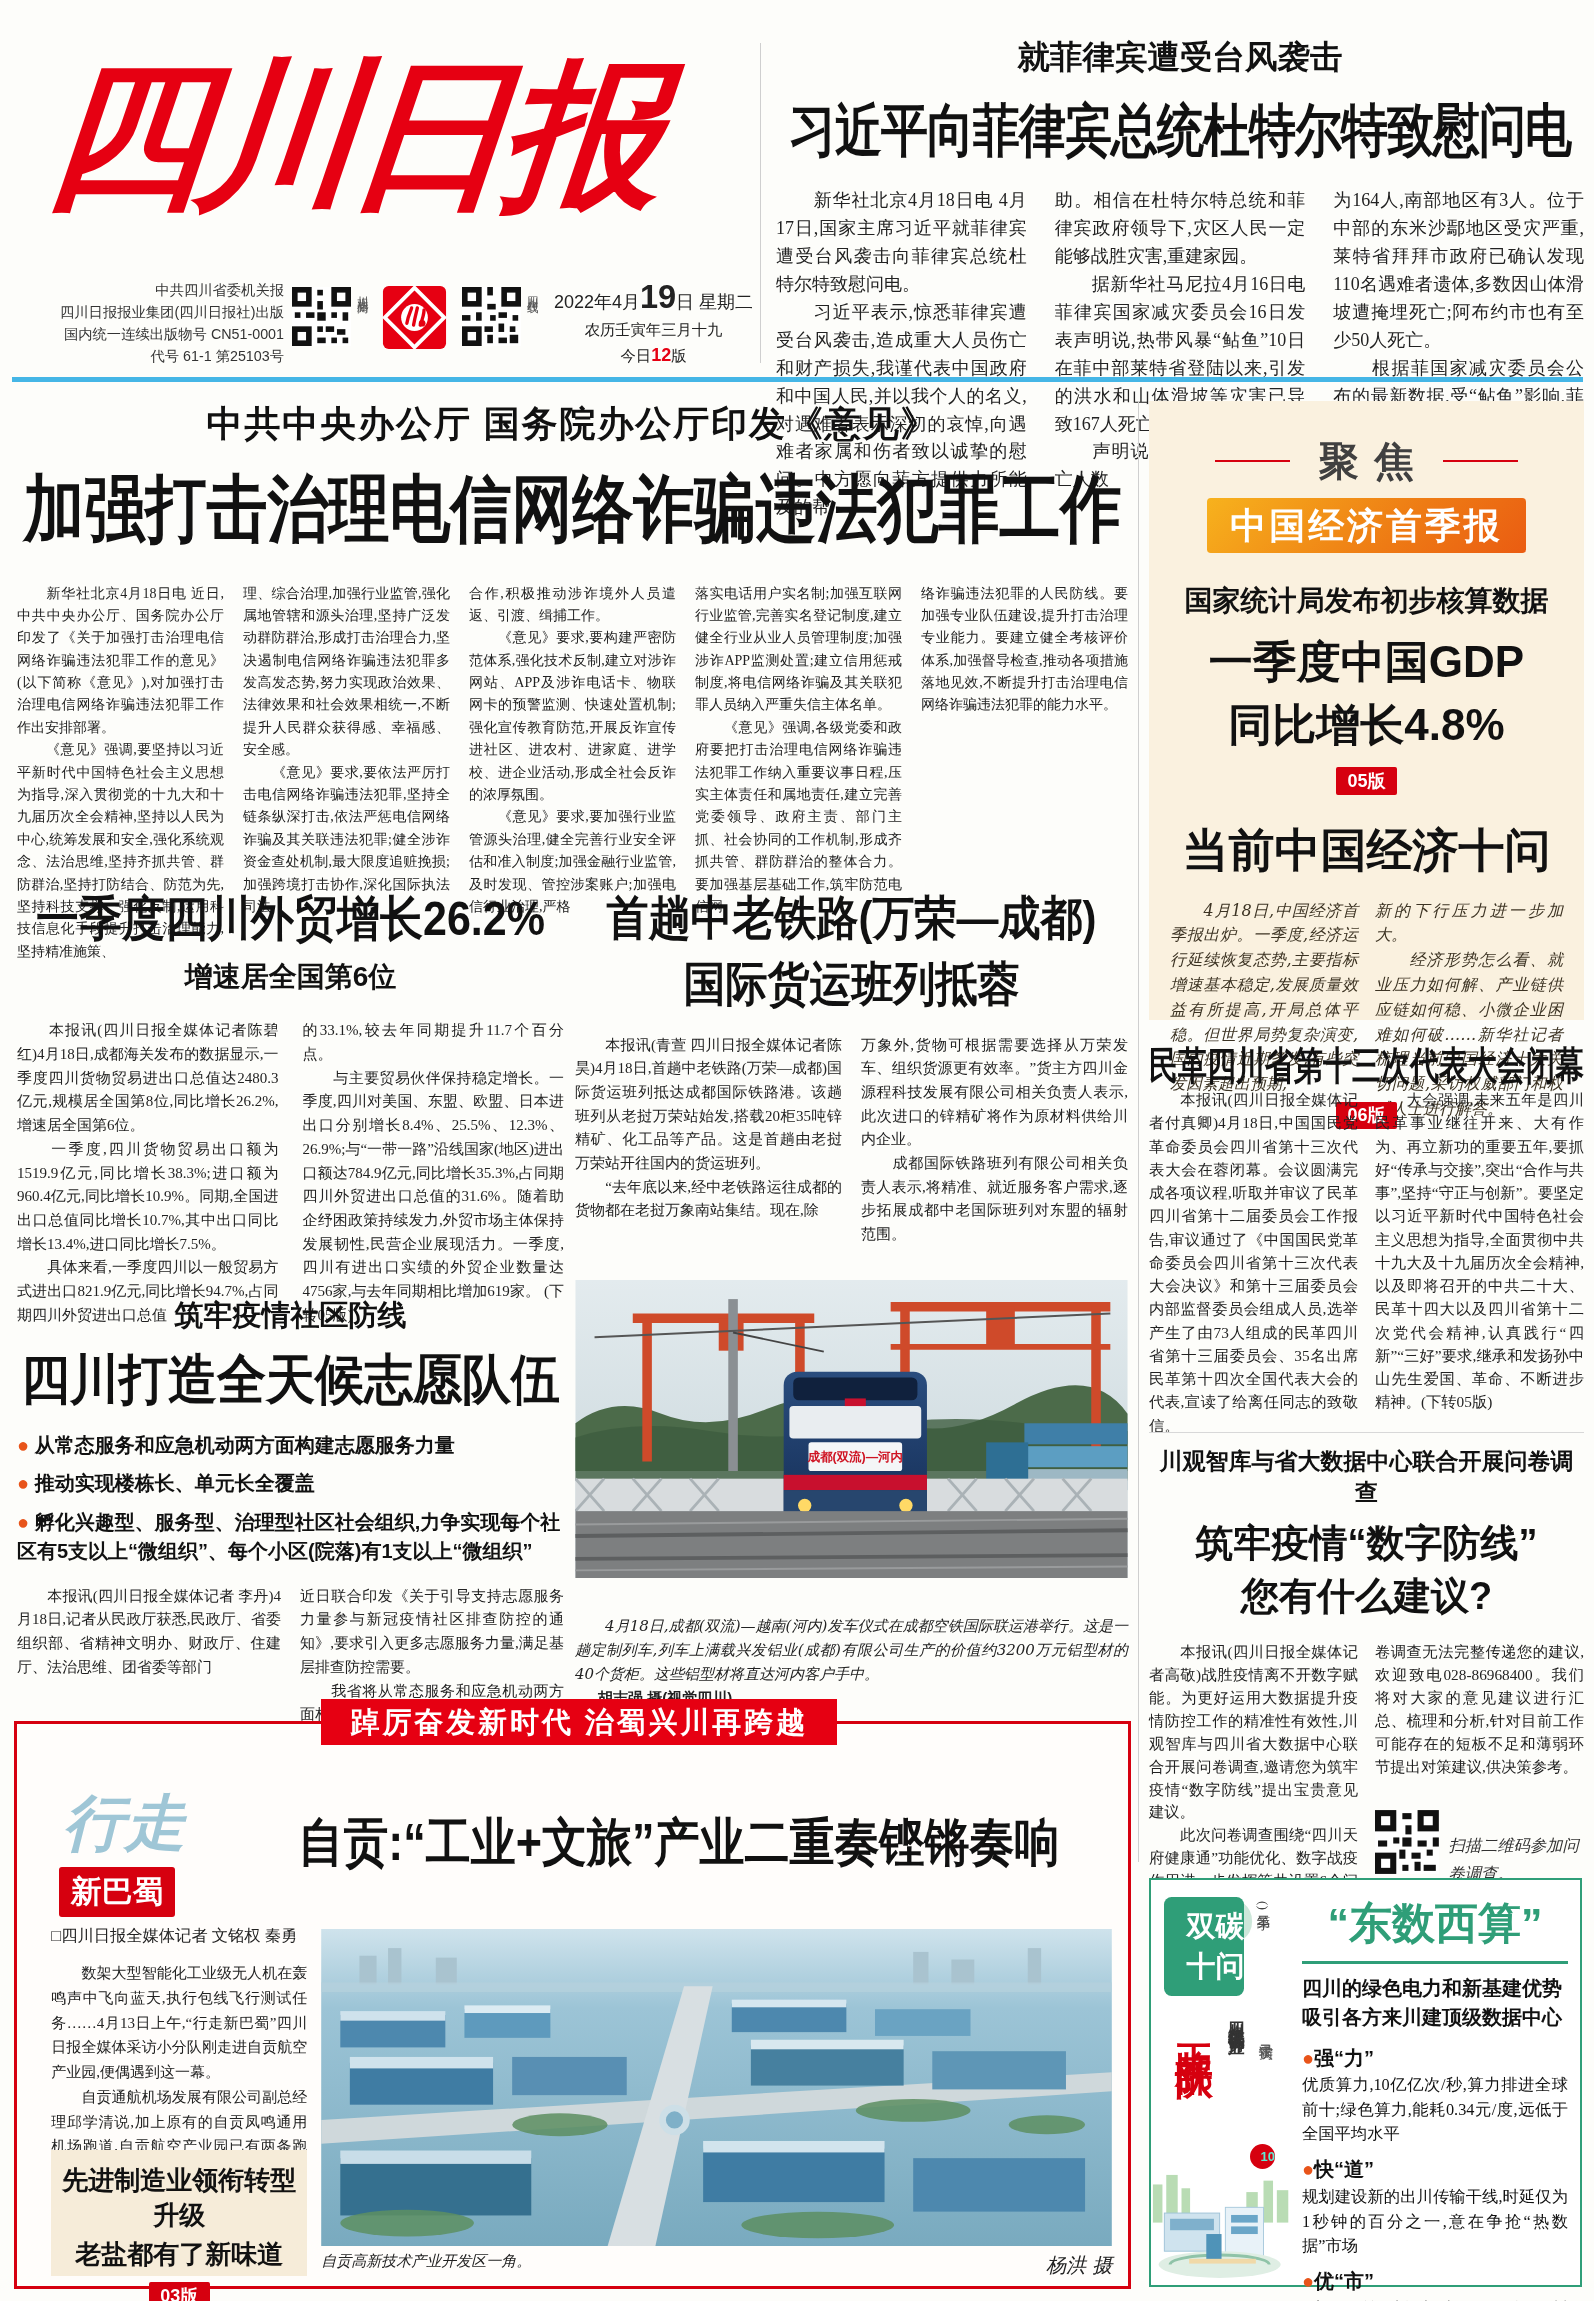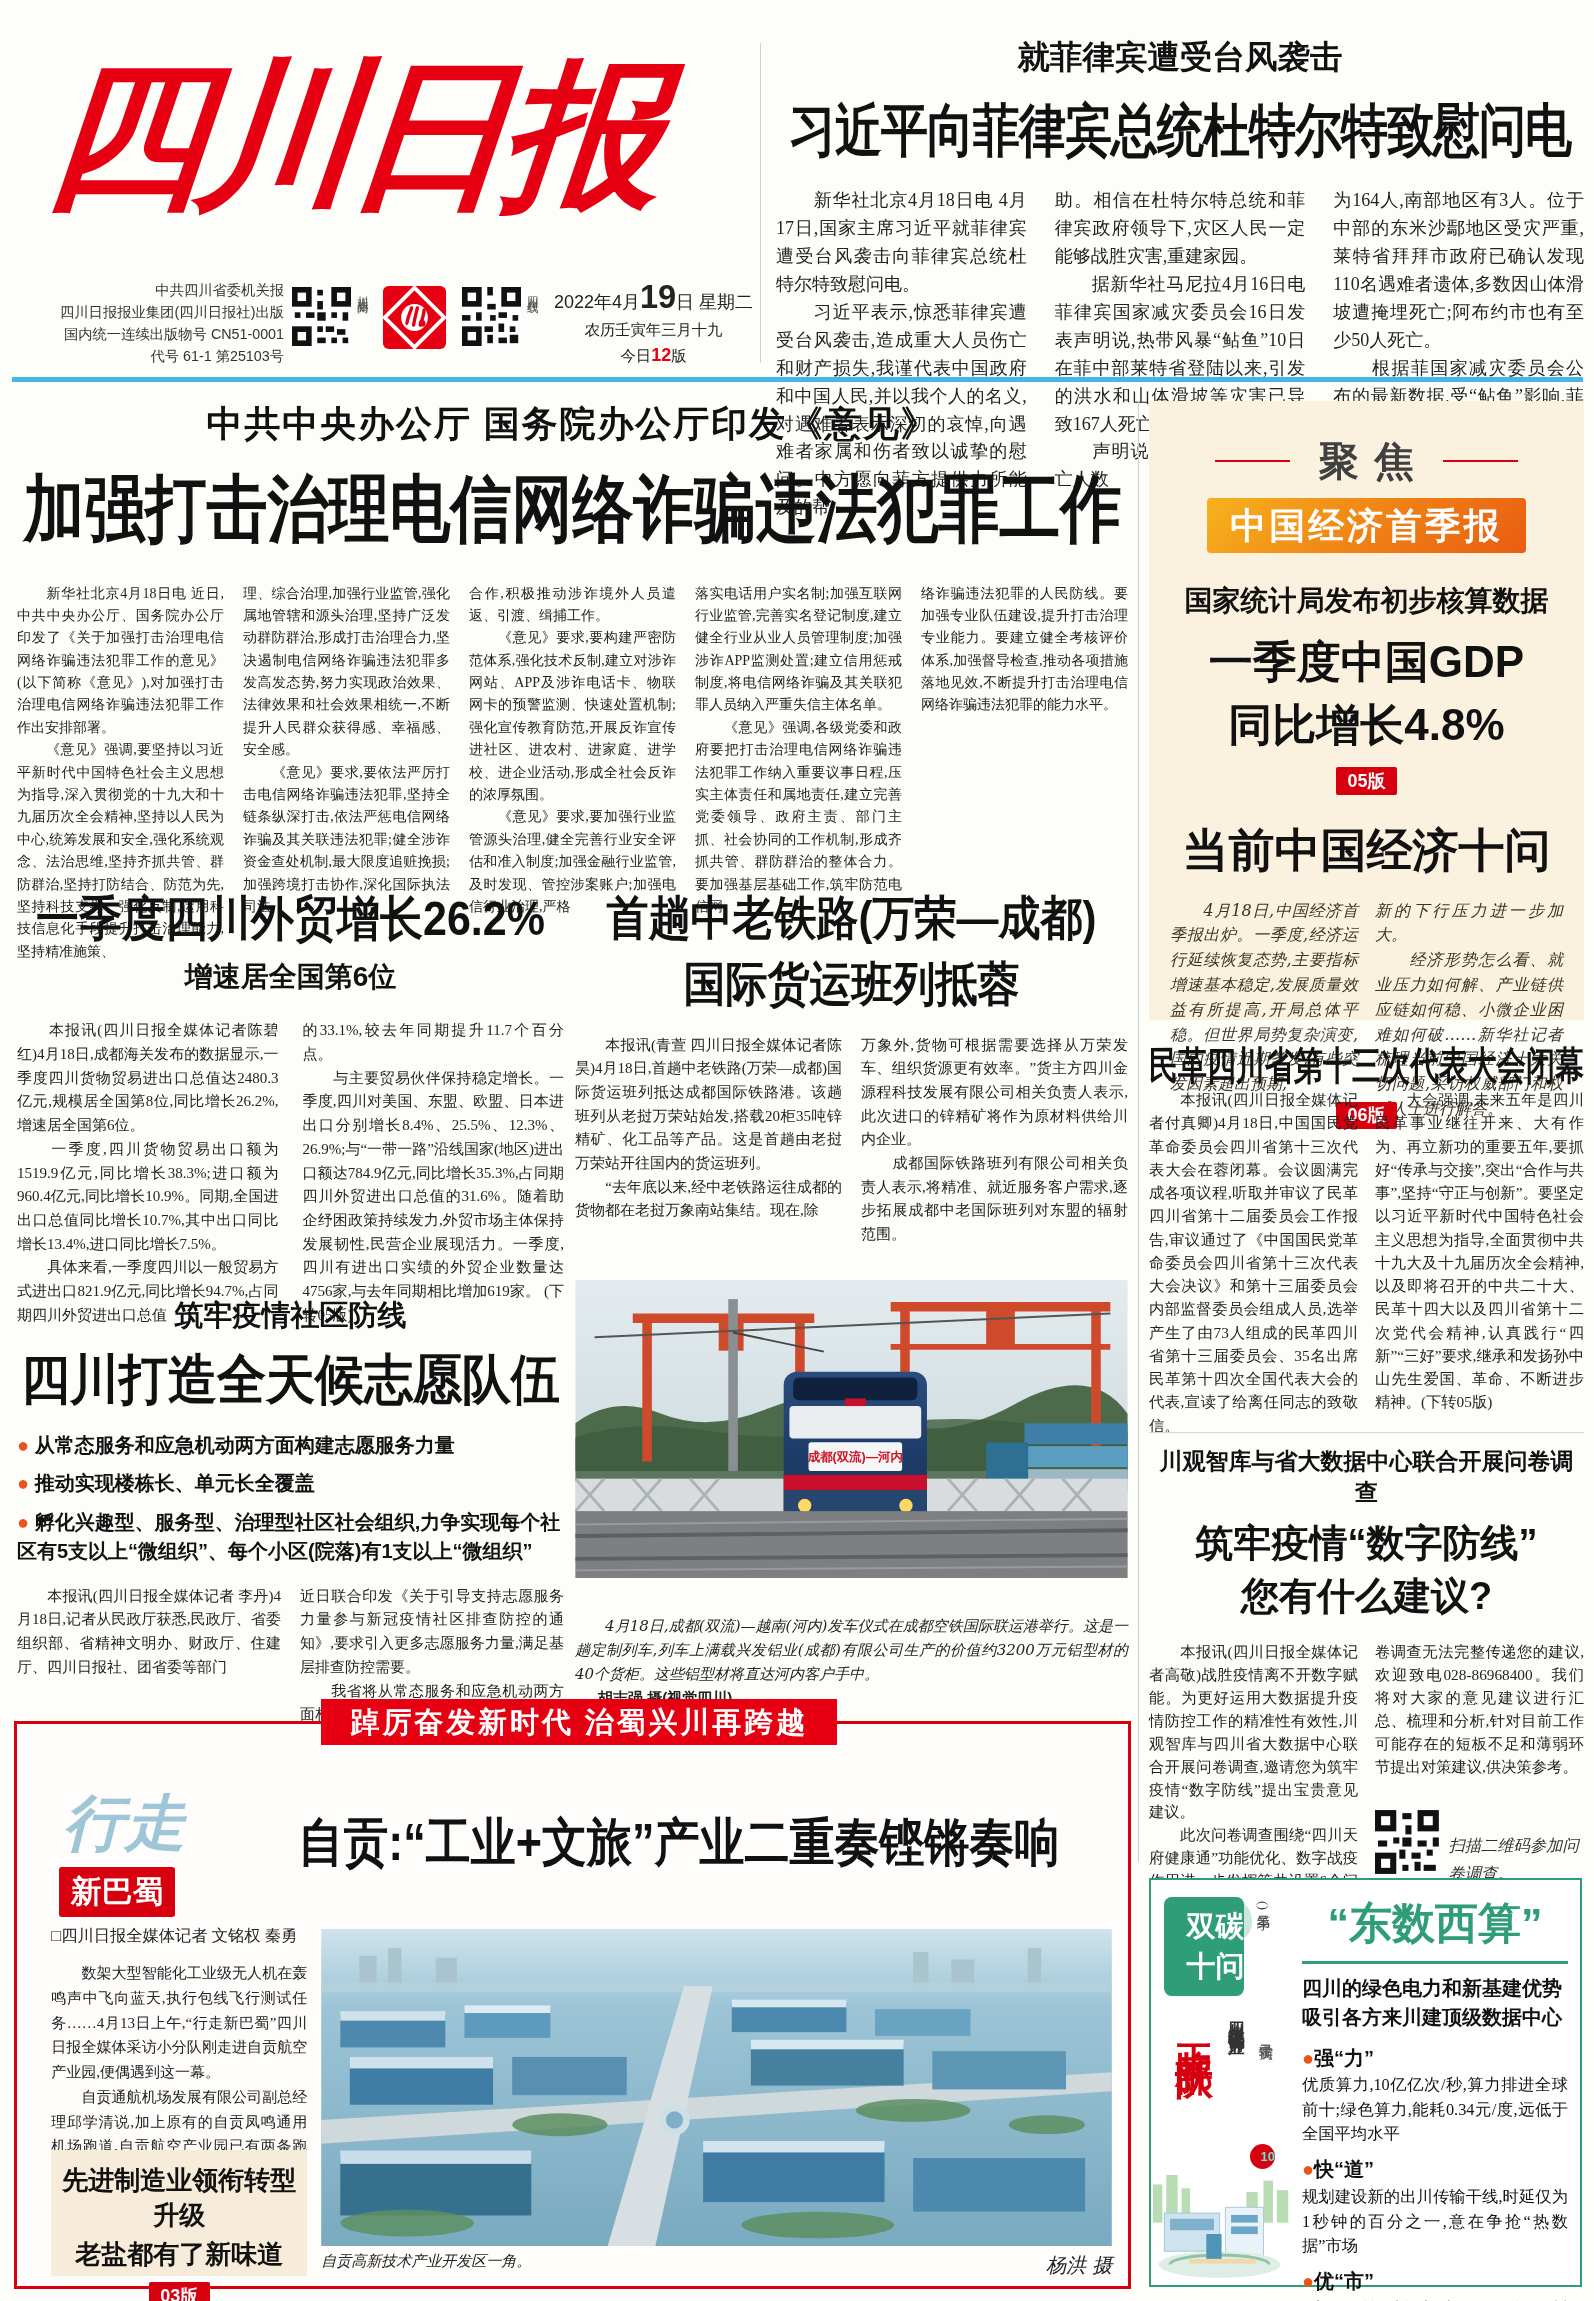--- a/index.html
+++ b/index.html
@@ -287,21 +287,21 @@
 
   <div class="abs" style="left:17px;top:1296px;width:547px;">
     <div class="hei center" style="font-size:29px;">筑牢疫情社区防线</div>
     <div class="hei center scaleY" style="font-size:49px;margin-top:7.6px;transform:scaleY(1.1);white-space:nowrap;">四川打造全天候志愿队伍</div>
     <div style="margin-top:21px;font-size:20px;font-weight:700;line-height:1.45;">
       <div style="margin-top:5.7px;"><span style="color:#e8541a;">● </span><span>从常态服务和应急机动两方面构建志愿服务力量</span></div>
       <div style="margin-top:9.6px;"><span style="color:#e8541a;">● </span><span>推动实现楼栋长、单元长全覆盖</span></div>
       <div style="margin-top:9.6px;"><span style="color:#e8541a;">● </span><span>孵化兴趣型、服务型、治理型社区社会组织,力争实现每个社区有5支以上“微组织”、每个小区(院落)有1支以上“微组织”</span></div>
     </div>
     <div class="song" style="margin-top:19px;height:182px;font-size:15px;line-height:1.58;color:#222;display:flex;gap:19px;">
-      <div class="body-text" style="flex:1;">　　本报讯(四川日报全媒体记者 李丹)4月18日,记者从民政厅获悉,民政厅、省委组织部、省精神文明办、财政厅、住建厅、四川日报社、团省委等部门</div>
+      <div class="body-text" style="flex:1;">　　本报讯(四川日报全媒体记者 李丹)4月18日,记者从民政厅获悉,民政厅、省委组织部、省精神文明办、财政厅、住建厅、法治思维、团省委等部门</div>
       <div class="body-text" style="flex:1;">近日联合印发《关于引导支持志愿服务力量参与新冠疫情社区排查防控的通知》,要求引入更多志愿服务力量,满足基层排查防控需要。
 　　我省将从常态服务和应急机动两方面构建志愿服务力量,满足各时期社区疫情排查防控需求,打造全天候志愿队伍。《通知》要求,建立社区召集机制,引导驻区机关事业单位、企业、社会组织等人员主动到社区报到。报到人员以志愿者身份参与社区排查防控。强化社区常态志愿服务,在热心居民中培育志愿者, (下转05版)</div>
     </div>
   </div>
 
   <div class="abs" style="left:575px;top:887px;width:553px;">
     <div class="hei center scaleY" style="font-size:42px;transform:scaleY(1.12);white-space:nowrap;">首趟中老铁路(万荣—成都)</div>
     <div class="hei center scaleY" style="font-size:42px;margin-top:9.6px;transform:scaleY(1.12);">国际货运班列抵蓉</div>
     <div class="song" style="margin-top:25px;height:239px;font-size:15px;line-height:1.58;color:#222;display:flex;gap:19px;">
       <div class="body-text" style="flex:1;">　　本报讯(青萱 四川日报全媒体记者陈昊)4月18日,首趟中老铁路(万荣—成都)国际货运班列抵达成都国际铁路港。该趟班列从老挝万荣站始发,搭载20柜35吨锌精矿、化工品等产品。这是首趟由老挝万荣站开往国内的货运班列。

